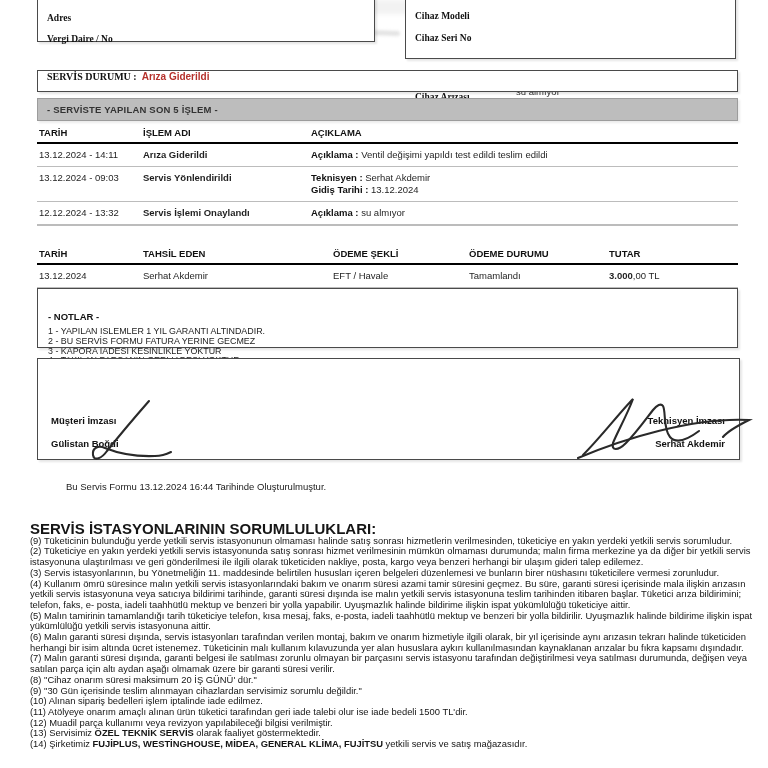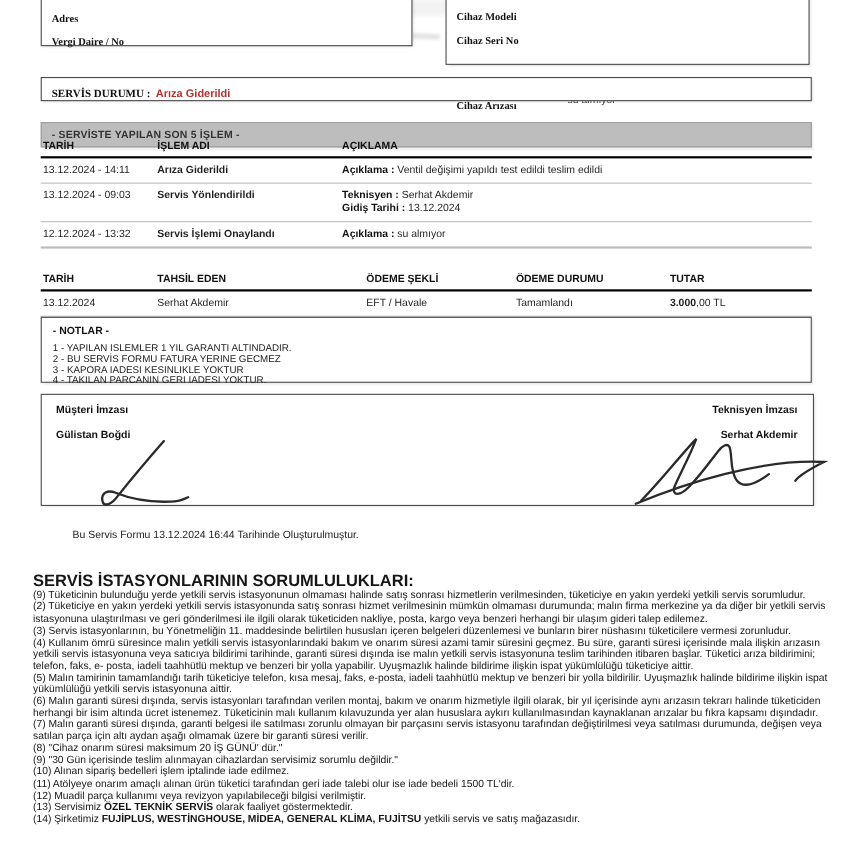--- a/index.html
+++ b/index.html
@@ -6,42 +6,42 @@
   .page{position:relative;width:768px;height:768px;background:#ffffff;overflow:hidden;
         font-family:"Liberation Sans",sans-serif;color:#1f1f1f;}
   .box{position:absolute;border:1px solid #4a4a4a;background:#fff;box-shadow:2px 2px 2px rgba(0,0,0,.10);}
   .lbl{font-weight:bold;font-size:9.5px;color:#111;font-family:Liberation Serif, serif;}
   .val{font-size:9.5px;color:#333;}
   
   .customer-box{left:37px;top:-14px;width:336px;height:54px;}
   .device-box{left:405px;top:-14px;width:329px;height:71px;}
   .frow{position:absolute;left:9px;white-space:nowrap;}
   
-  .status-box{left:37px;top:70px;width:701px;height:22px;display:flex;align-items:flex-end;padding-left:9px;box-sizing:border-box;}
+  .status-box{left:37px;top:70px;width:701px;height:22px;display:flex;align-items:flex-start;padding-left:9px;box-sizing:border-box;}
   .status-box .lbl{font-size:10px;}
   .status-val{font-weight:bold;font-size:10px;color:#b5312c;margin-left:5px;}
   
   .secbar{position:absolute;left:37px;width:701px;height:23px;background:#bdbdbd;border:1px solid #9c9c9c;
           box-sizing:border-box;display:flex;align-items:center;padding-left:9px;
           font-weight:bold;font-size:9.5px;color:#333;letter-spacing:.2px;box-shadow:2px 2px 2px rgba(0,0,0,.08);}
   
   .tbl{position:absolute;left:37px;width:701px;font-size:9.5px;}
   .thead{display:grid;font-weight:bold;padding:6px 0 4px 2px;border-bottom:2px solid #000000;color:#111;}
   .trow{display:grid;padding:5px 0 5px 2px;border-bottom:1px solid #bcbcbc;line-height:12px;}
   .trow:last-child{border-bottom:2px solid #bcbcbc;}
   .ops-grid{grid-template-columns:104px 168px 1fr;}
   .pay-grid{grid-template-columns:104px 190px 136px 140px 1fr;}
   .dline b{font-weight:bold;color:#111;}
   
-  .notes-box{left:37px;top:288px;width:701px;height:60px;box-sizing:border-box;padding:7px 10px;}
+  .notes-box{left:37px;top:288px;width:701px;height:60px;box-sizing:border-box;padding:22px 10px;}
   .notes-title{font-weight:bold;font-size:9.5px;margin-bottom:5px;color:#111;}
   .note-item{font-size:8.9px;line-height:9.8px;color:#222;}
   
   .sig-box{left:37px;top:358px;width:701px;height:100px;overflow:visible;}
-  .sig-lbl{position:absolute;font-weight:bold;font-size:9.5px;color:#111;white-space:nowrap;}
+  .sig-lbl{position:absolute;font-weight:bold;font-size:9.5px;color:#111;white-space:nowrap;margin-top:48px;}
   .sig svg{display:block;}
   
   .footer-note{position:absolute;left:37px;top:481px;font-size:9.5px;color:#222;padding-left:29px;}
   .resp{position:absolute;left:30px;top:524px;width:733px;font-size:9.4px;line-height:10.7px;color:#151515;}
   .resp-title{font-weight:bold;font-size:15px;margin-bottom:1px;}
   .smudge{position:absolute;border-radius:3px;pointer-events:none;}
 </style>
 </head>
 <body>
 
@@ -68,21 +68,21 @@
       <span class="lbl">Cihaz Arızası</span>
       <span class="val" style="position:absolute;left:101px;top:0;">su almıyor</span>
     </div>
   </div>
 
   <div class="box status-box">
     <span class="lbl">SERVİS DURUMU :</span>
     <span class="status-val">Arıza Giderildi</span>
   </div>
 
-  <div class="secbar" style="top:111px;">- SERVİSTE YAPILAN SON 5 İŞLEM -</div>
+  <div class="secbar" style="top:98px;">- SERVİSTE YAPILAN SON 5 İŞLEM -</div>
   <div class="tbl" style="top:121px;">
     <div class="thead ops-grid">
       <div>TARİH</div>
       <div>İŞLEM ADI</div>
       <div>AÇIKLAMA</div>
     </div>
     <div id="ops-rows">
         <div class="trow ops-grid">
           <div>13.12.2024 - 14:11</div>
           <div style="font-weight: bold;">Arıza Giderildi</div>

